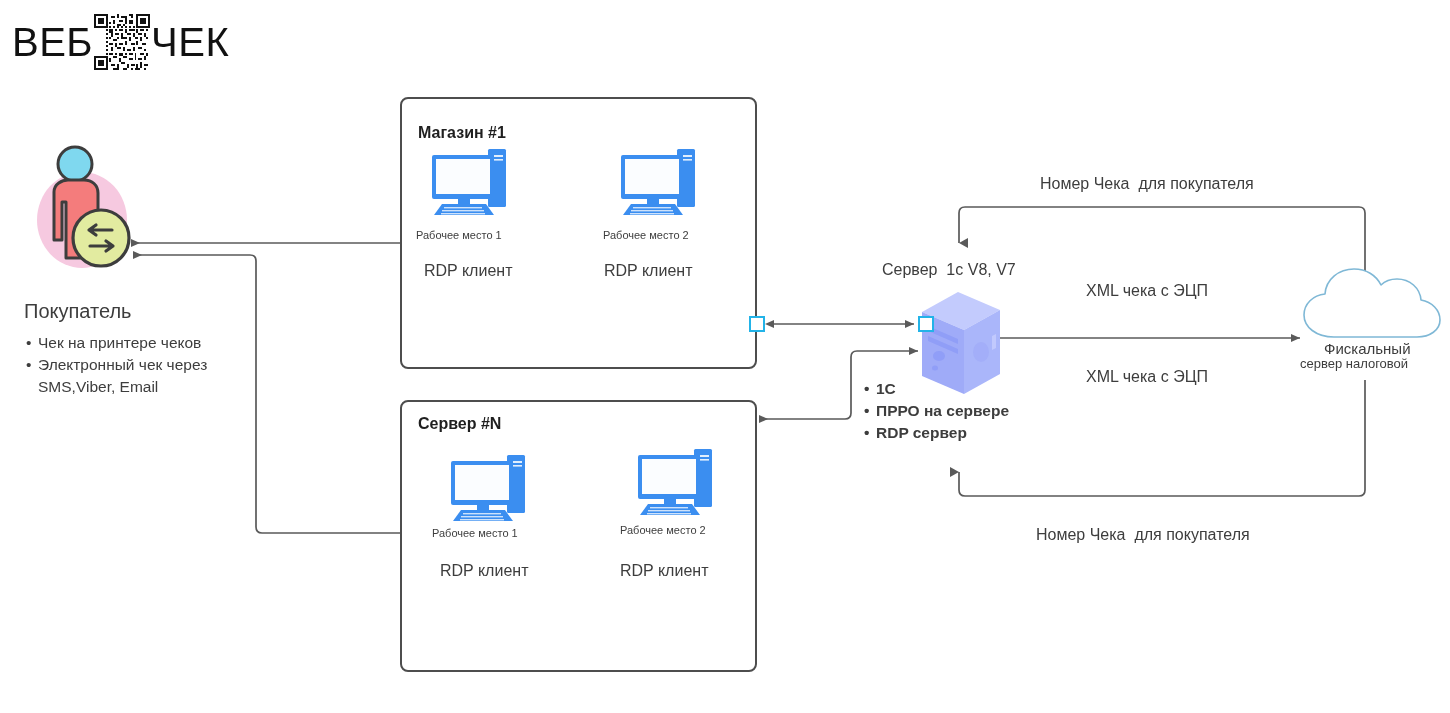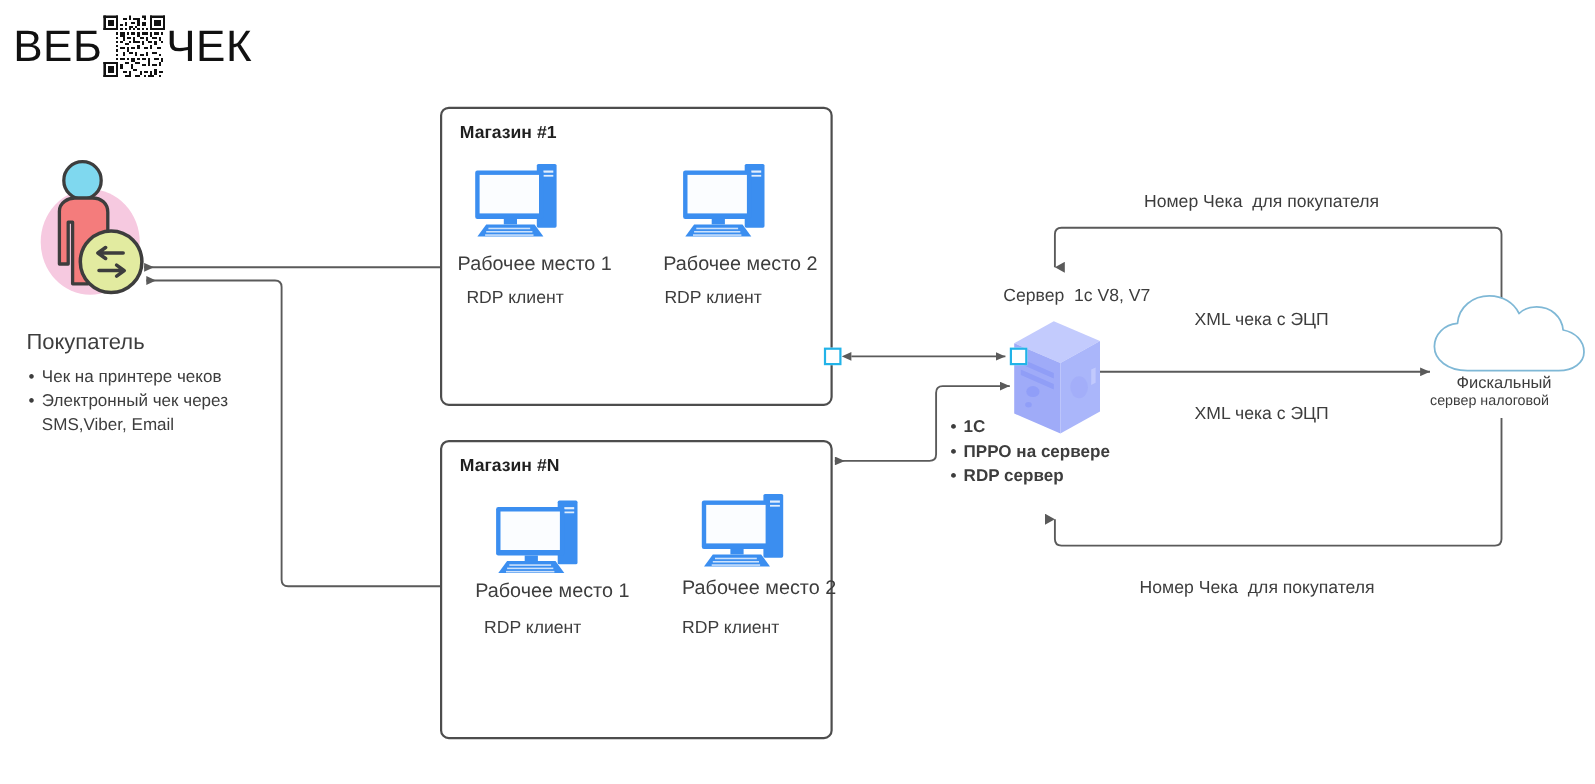--- a/index.html
+++ b/index.html
@@ -53,21 +53,21 @@
   }
 
   
   .label {
     font-size: 15px;
     color: #3d3d3d;
     line-height: 1.35;
     white-space: pre;
   }
   .label-small {
-    font-size: 18px;
+    font-size: 11px;
     color: #3d3d3d;
     white-space: pre;
   }
   .label-mid {
     font-size: 16px;
     color: #3d3d3d;
     white-space: pre;
   }
   .box-title {
     font-size: 16px;
@@ -300,21 +300,21 @@
     <path d="M42,23 L20,23 M26,18 L19,23 L26,28" fill="none" stroke="#3d3d3d" stroke-width="3.2" stroke-linecap="round" stroke-linejoin="round"></path>
     <path d="M20,39 L42,39 M36,34 L43,39 L36,44" fill="none" stroke="#3d3d3d" stroke-width="3.2" stroke-linecap="round" stroke-linejoin="round"></path>
   </svg>
   <div class="abs label" style="left:24px; top:298px; font-size:20px;">Покупатель</div>
   <div class="abs bullets" style="left:24px; top:332px; width:185px;">
     <span class="bi">Чек на принтере чеков</span>
     <span class="bi">Электронный чек через SMS,Viber, Email</span>
   </div>
 
   <div class="abs store-box" style="left:400px; top:97px; width:357px; height:272px;"></div>
-  <div class="abs box-title" style="left:418px; top:112px;">Магазин #1</div>
+  <div class="abs box-title" style="left:418px; top:124px;">Магазин #1</div>
 
   <svg class="abs pc" style="left:428px; top:147px; width:88px; height:72px;" viewBox="0 0 88 72">
     <rect x="60" y="2" width="18" height="58" rx="1.5" fill="#3b8ef0"></rect>
     <rect x="66" y="8" width="9" height="2" fill="#ffffff" opacity="0.85"></rect>
     <rect x="66" y="12" width="9" height="1.6" fill="#ffffff" opacity="0.85"></rect>
     <rect x="4" y="8" width="62" height="44" rx="2" fill="#3b8ef0"></rect>
     <rect x="8" y="12" width="54" height="35" fill="#fbfdff"></rect>
     <rect x="30" y="52" width="12" height="5" fill="#3b8ef0"></rect>
     <path d="M6,68 L14,57 L58,57 L66,68 Z" fill="#3b8ef0"></path>
     <g fill="#ffffff" opacity="0.75">
@@ -339,21 +339,21 @@
       <rect x="14" y="63" width="42" height="1.4"></rect>
       <rect x="13" y="66" width="44" height="1.4"></rect>
     </g>
   </svg>
   <div class="abs label-small" style="left:603px; top:229px;">Рабочее место 2</div>
   <div class="abs label-mid" style="left:604px; top:262px;">RDP клиент</div>
 
   <div class="abs conn-sq" style="left:749px; top:316px;"></div>
 
   <div class="abs store-box" style="left:400px; top:400px; width:357px; height:272px;"></div>
-  <div class="abs box-title" style="left:418px; top:415px;">Магазин #N</div>
+  <div class="abs box-title" style="left:418px; top:415px;">Сервер #N</div>
 
   <svg class="abs pc" style="left:447px; top:453px; width:88px; height:72px;" viewBox="0 0 88 72">
     <rect x="60" y="2" width="18" height="58" rx="1.5" fill="#3b8ef0"></rect>
     <rect x="66" y="8" width="9" height="2" fill="#ffffff" opacity="0.85"></rect>
     <rect x="66" y="12" width="9" height="1.6" fill="#ffffff" opacity="0.85"></rect>
     <rect x="4" y="8" width="62" height="44" rx="2" fill="#3b8ef0"></rect>
     <rect x="8" y="12" width="54" height="35" fill="#fbfdff"></rect>
     <rect x="30" y="52" width="12" height="5" fill="#3b8ef0"></rect>
     <path d="M6,68 L14,57 L58,57 L66,68 Z" fill="#3b8ef0"></path>
     <g fill="#ffffff" opacity="0.75">
@@ -375,21 +375,21 @@
     <path d="M6,68 L14,57 L58,57 L66,68 Z" fill="#3b8ef0"></path>
     <g fill="#ffffff" opacity="0.75">
       <rect x="16" y="60" width="38" height="1.4"></rect>
       <rect x="14" y="63" width="42" height="1.4"></rect>
       <rect x="13" y="66" width="44" height="1.4"></rect>
     </g>
   </svg>
   <div class="abs label-small" style="left:620px; top:524px;">Рабочее место 2</div>
   <div class="abs label-mid" style="left:620px; top:562px;">RDP клиент</div>
 
-  <div class="abs label-mid" style="left:912px; top:261px;">Сервер  1с V8, V7</div>
+  <div class="abs label-mid" style="left:882px; top:261px;">Сервер  1с V8, V7</div>
   <svg class="abs" style="left:918px; top:290px; width:86px; height:108px;" viewBox="0 0 86 108">
 
     <path d="M4,22 L40,2 L82,20 L46,40 Z" fill="#c3cbfd"></path>
 
     <path d="M4,22 L46,40 L46,104 L4,86 Z" fill="#9fabf8"></path>
 
     <path d="M46,40 L82,20 L82,84 L46,104 Z" fill="#aab6fa"></path>
 
     <g fill="#8e9cf7" opacity="0.85">
       <path d="M10,36 L40,49 L40,54 L10,41 Z"></path>

